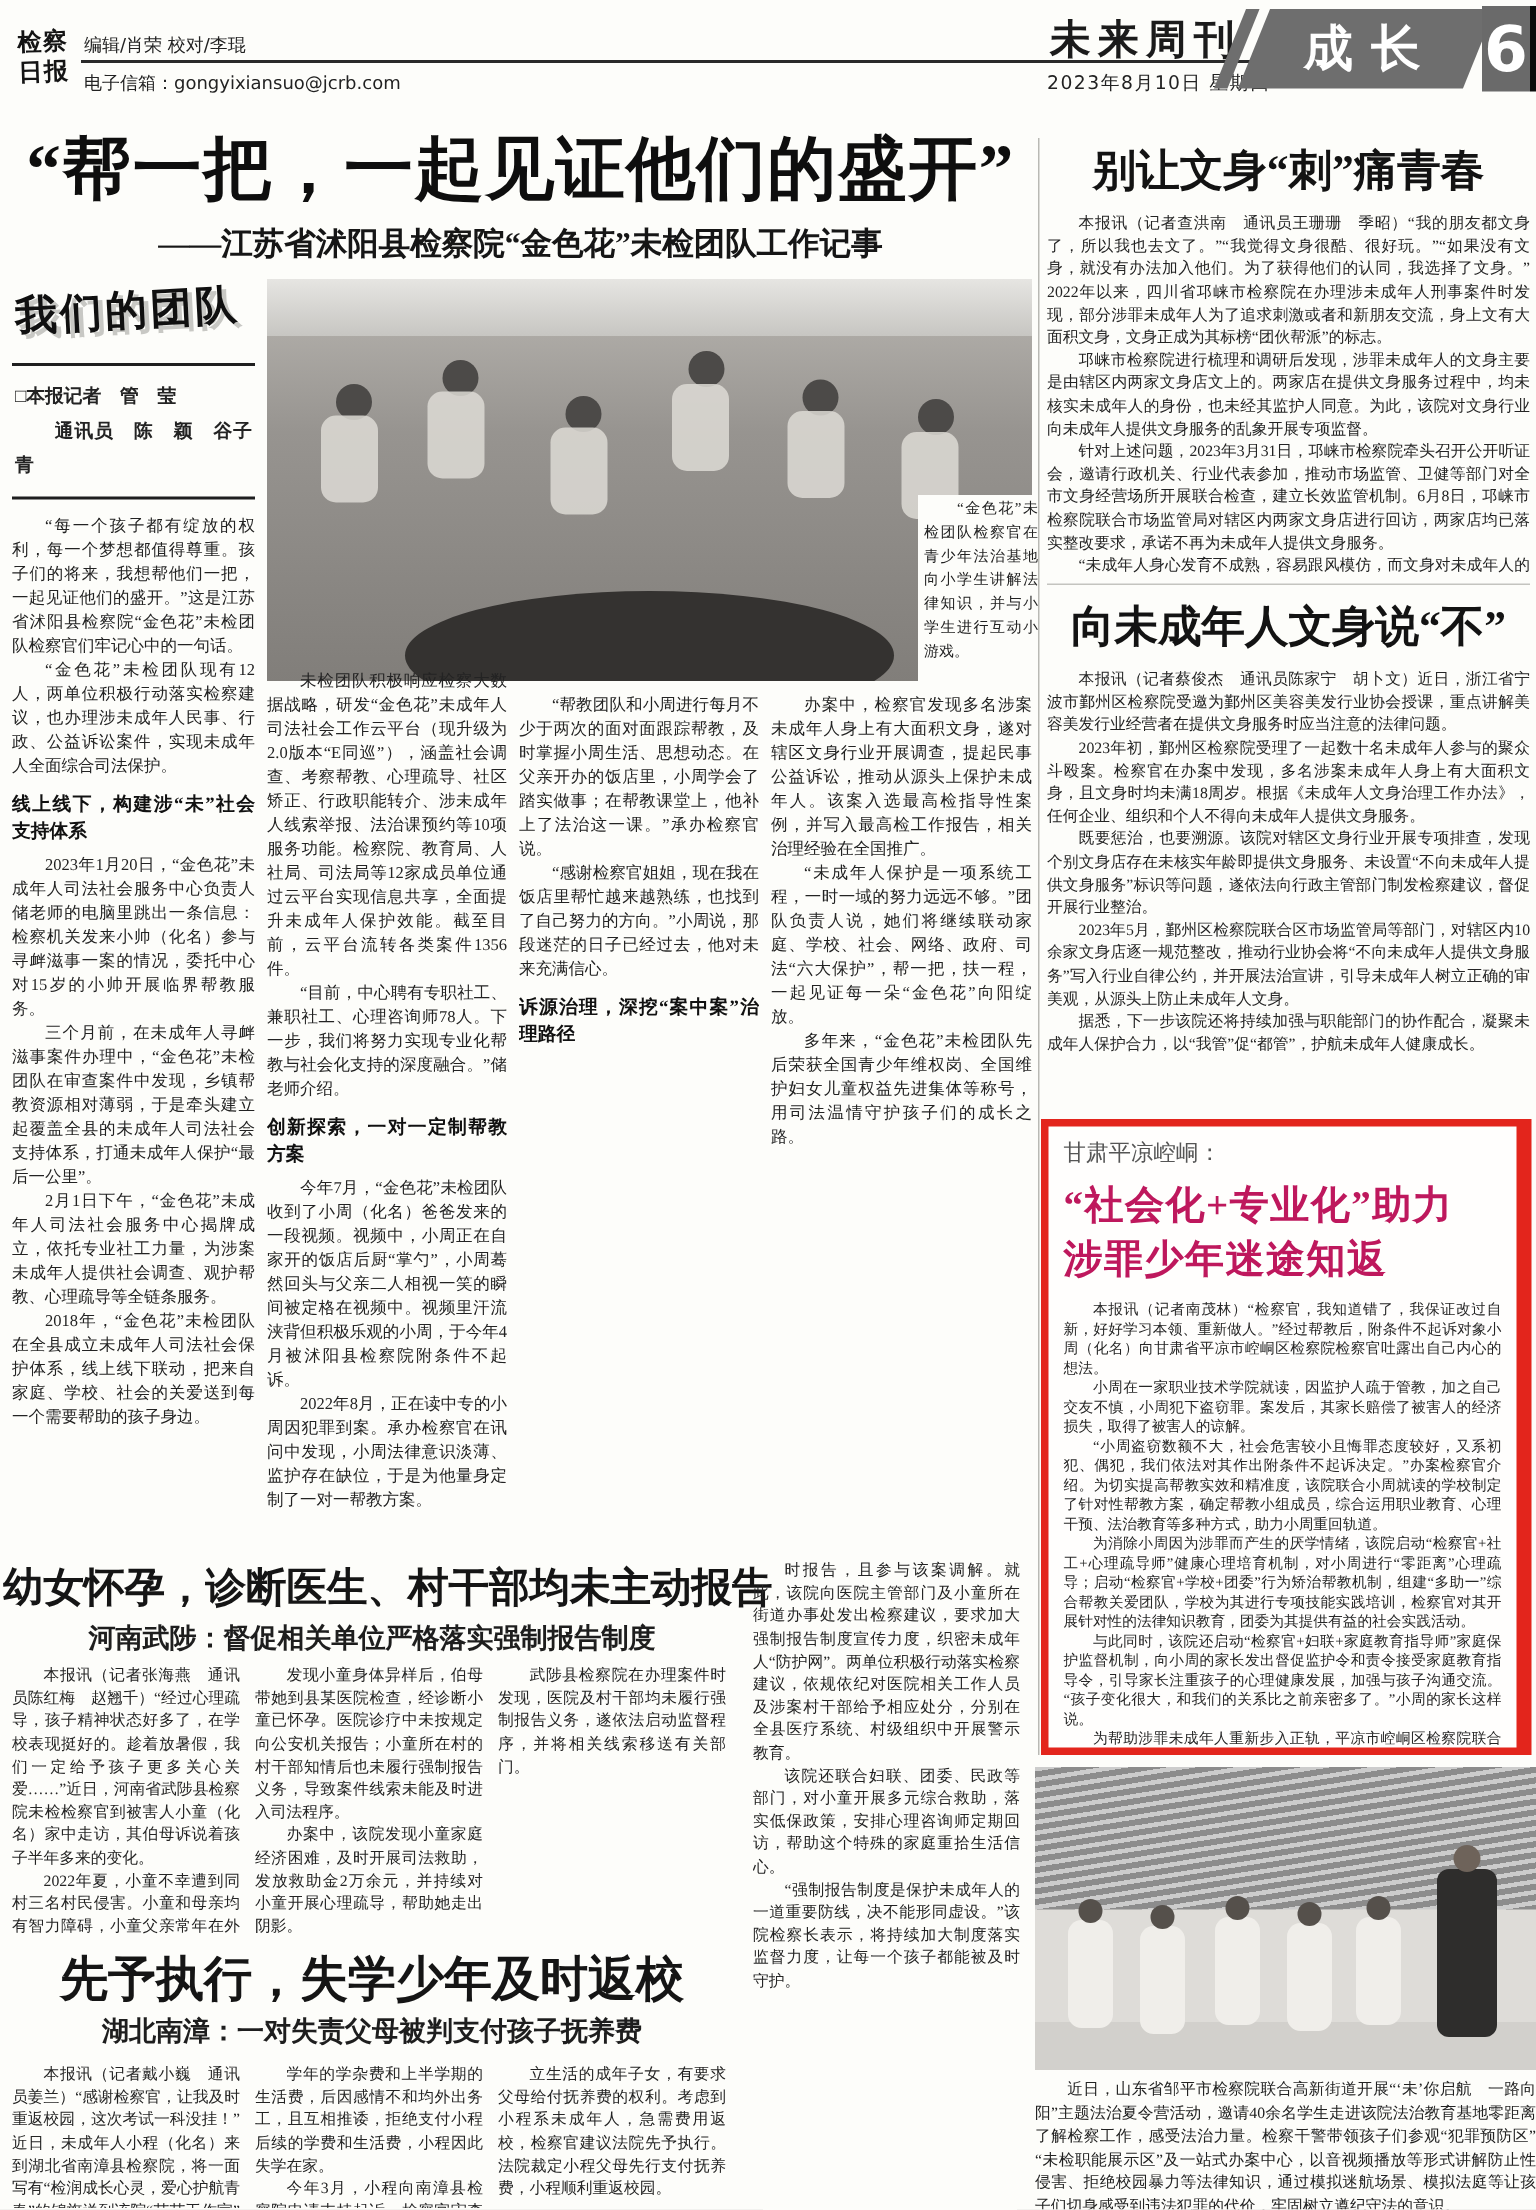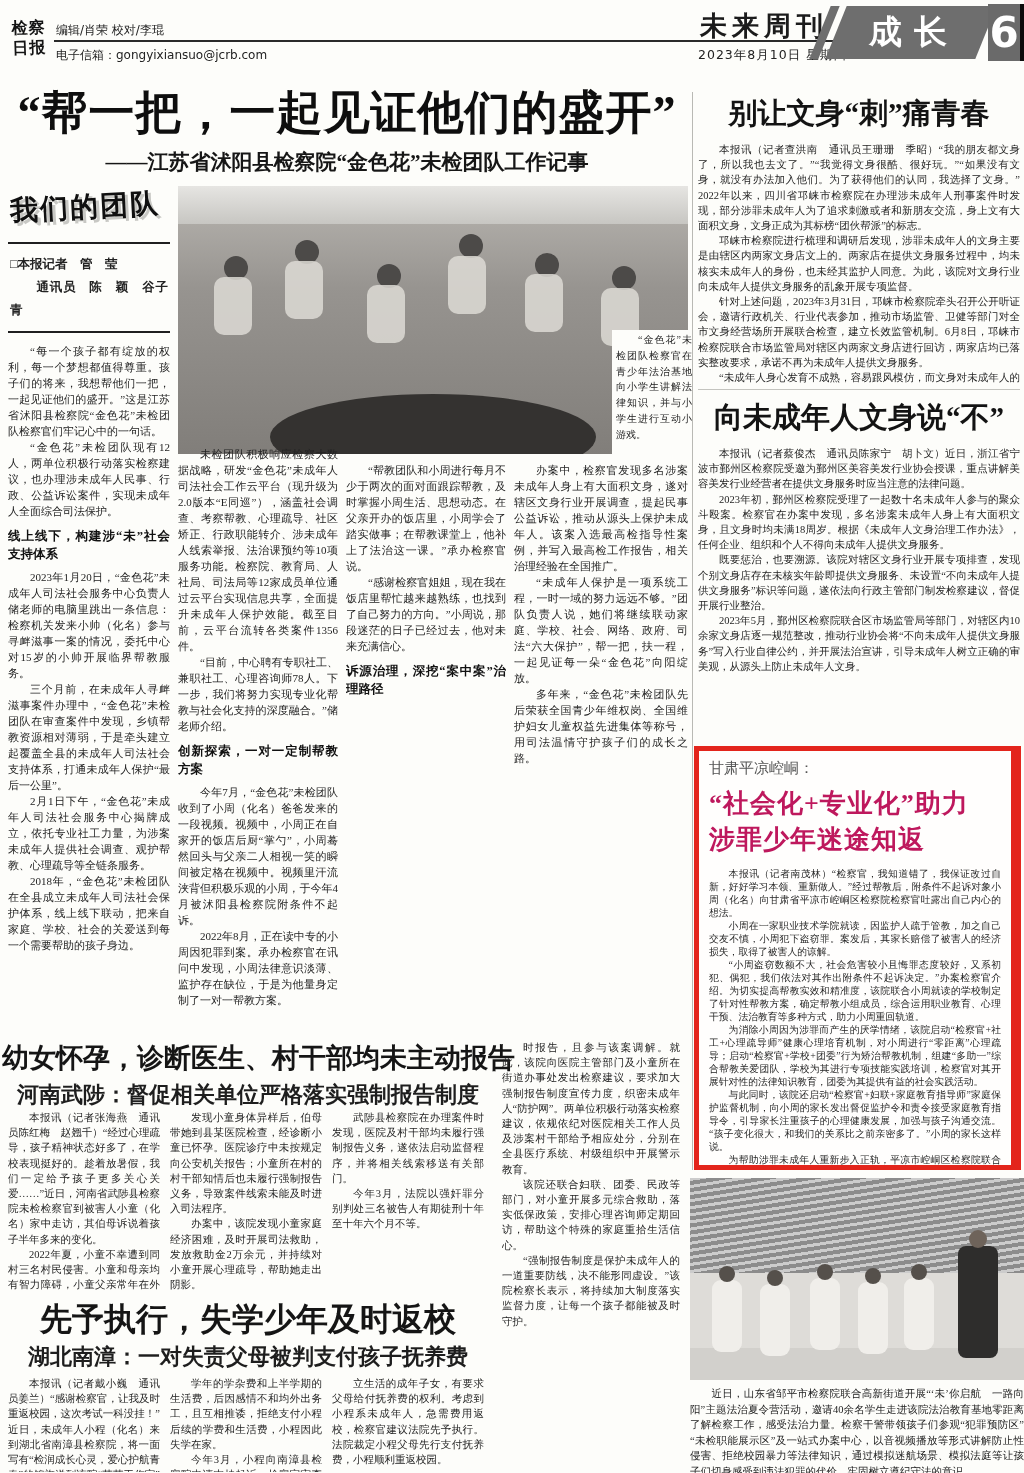--- a/index.html
+++ b/index.html
@@ -55,21 +55,21 @@
   .sb-body{overflow:hidden;font-size:10.5px;line-height:15.2px;color:#242424;text-align:justify;}
   .sb-sep{height:1px;background:#c4c4bf;}
   .redbox{left:694px;top:746px;width:327px;height:424px;box-sizing:border-box;
           border:5px solid #e3251c;border-right-width:10px;background:#fffefd;padding:6px 10px;overflow:hidden;}
   .rb-kicker{font-size:15px;color:#555;margin:2px 0 8px;}
   .rb-hl{font-weight:bold;font-size:26px;line-height:36px;color:#be185d;letter-spacing:1px;}
   .rb-body{margin-top:9px;font-size:9.8px;line-height:13px;color:#262626;text-align:justify;
            height:300px;overflow:hidden;}
   
   .bl-hl{text-align:center;font-weight:700;color:#151515;white-space:nowrap;}
-  .bl-sub{text-align:center;font-weight:600;font-size:22px;color:#1e1e1e;font-family:"DejaVu Sans",sans-serif;}
+  .bl-sub{text-align:center;font-weight:600;font-size:18px;color:#1e1e1e;font-family:"DejaVu Sans",sans-serif;}
   .smallcol{overflow:hidden;font-size:10.5px;line-height:15.2px;color:#242424;text-align:justify;}
   .cap2{left:690px;top:1386px;width:334px;font-size:10.5px;line-height:15.5px;text-align:justify;color:#222;}
   b.inline-byline{font-weight:normal;margin-top:24px;}
 </style>
 </head>
 <body>
 
 <div class="page">
 
   <div class="abs logo">检察日报</div>
@@ -166,20 +166,21 @@
 
   <div class="abs sb-sep" style="left:698px;top:389px;width:322px"></div>
 
   <div class="abs sb-head" style="left:698px;top:398px;width:322px">向未成年人文身说“不”</div>
   <div class="abs sb-body" style="left:698px;top:446px;width:322px;height:294px">
     <p class="para"><b class="inline-byline">本报讯（记者蔡俊杰　通讯员陈家宁　胡卜文）</b><span>近日，浙江省宁波市鄞州区检察院受邀为鄞州区美容美发行业协会授课，重点讲解美容美发行业经营者在提供文身服务时应当注意的法律问题。</span></p>
     <div>
         <p class="para">2023年初，鄞州区检察院受理了一起数十名未成年人参与的聚众斗殴案。检察官在办案中发现，多名涉案未成年人身上有大面积文身，且文身时均未满18周岁。根据《未成年人文身治理工作办法》，任何企业、组织和个人不得向未成年人提供文身服务。</p>
         <p class="para">既要惩治，也要溯源。该院对辖区文身行业开展专项排查，发现个别文身店存在未核实年龄即提供文身服务、未设置“不向未成年人提供文身服务”标识等问题，遂依法向行政主管部门制发检察建议，督促开展行业整治。</p>
         <p class="para">2023年5月，鄞州区检察院联合区市场监管局等部门，对辖区内10余家文身店逐一规范整改，推动行业协会将“不向未成年人提供文身服务”写入行业自律公约，并开展法治宣讲，引导未成年人树立正确的审美观，从源头上防止未成年人文身。</p>
+        <p class="para">据悉，下一步该院还将持续加强与职能部门的协作配合，凝聚未成年人保护合力，以“我管”促“都管”，护航未成年人健康成长。</p>
       </div>
   </div>
 
   <div class="abs redbox">
     <div class="rb-kicker">甘肃平凉崆峒：</div>
     <div class="rb-hl">“社会化+专业化”助力</div>
     <div class="rb-hl">涉罪少年迷途知返</div>
     <div class="rb-body">
       <p class="para"><b class="inline-byline">本报讯（记者南茂林）</b><span>“检察官，我知道错了，我保证改过自新，好好学习本领、重新做人。”经过帮教后，附条件不起诉对象小周（化名）向甘肃省平凉市崆峒区检察院检察官吐露出自己内心的想法。</span></p>
       <div>
@@ -230,21 +231,20 @@
   </div>
   <div class="abs smallcol" style="left:170px;top:1110px;width:152px;height:182px">
     <div>
         <p class="para">发现小童身体异样后，伯母带她到县某医院检查，经诊断小童已怀孕。医院诊疗中未按规定向公安机关报告；小童所在村的村干部知情后也未履行强制报告义务，导致案件线索未能及时进入司法程序。</p>
         <p class="para">办案中，该院发现小童家庭经济困难，及时开展司法救助，发放救助金2万余元，并持续对小童开展心理疏导，帮助她走出阴影。</p>
       </div>
   </div>
   <div class="abs smallcol" style="left:332px;top:1110px;width:152px;height:182px">
     <div>
         <p class="para">武陟县检察院在办理案件时发现，医院及村干部均未履行强制报告义务，遂依法启动监督程序，并将相关线索移送有关部门。</p>
-        <p class="para">今年3月，法院以强奸罪分别判处三名被告人有期徒刑十年至十年六个月不等。</p>
       </div>
   </div>
   <div class="abs smallcol" style="left:502px;top:1040px;width:178px;height:432px">
     <div>
         <p class="para">时报告，且参与该案调解。就此，该院向医院主管部门及小童所在街道办事处发出检察建议，要求加大强制报告制度宣传力度，织密未成年人“防护网”。两单位积极行动落实检察建议，依规依纪对医院相关工作人员及涉案村干部给予相应处分，分别在全县医疗系统、村级组织中开展警示教育。</p>
         <p class="para">该院还联合妇联、团委、民政等部门，对小童开展多元综合救助，落实低保政策，安排心理咨询师定期回访，帮助这个特殊的家庭重拾生活信心。</p>
         <p class="para">“强制报告制度是保护未成年人的一道重要防线，决不能形同虚设。”该院检察长表示，将持续加大制度落实监督力度，让每一个孩子都能被及时守护。</p>
       </div>
   </div>
 

